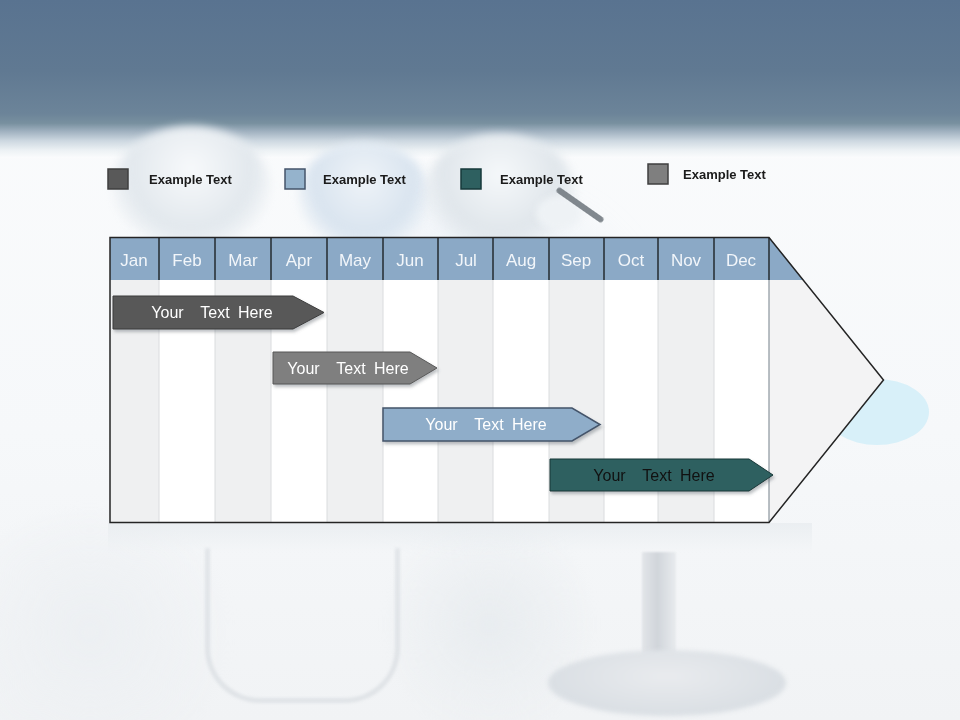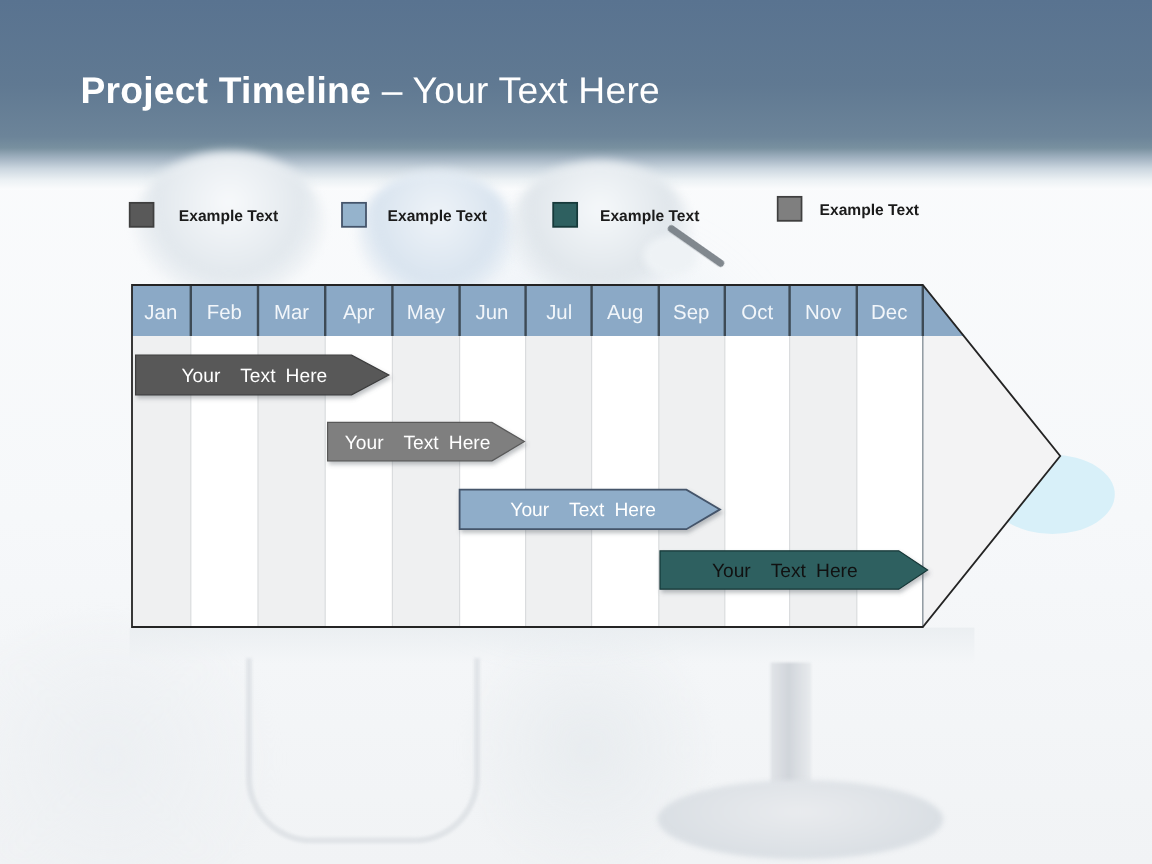--- a/index.html
+++ b/index.html
@@ -77,23 +77,20 @@
   <div class="bgel bg-head bg-head-right"></div>
   <div class="bgel bg-hand"></div>
   <div class="bgel bg-pen"></div>
   <div class="bgel bg-left-figure"></div>
   <div class="bgel bg-center-figure"></div>
   <div class="bgel bg-chair"></div>
   <div class="bgel bg-pedestal-stem"></div>
   <div class="bgel bg-pedestal-base"></div>
   <div class="bgel bg-table-edge"></div>
 
-  <div class="title">
-    <span class="t-bold">Project Timeline</span><span class="t-reg">– Your Text Here</span>
-  </div>
 
   <div class="legend-item li-1">
     <svg width="22" height="22">
         <rect x="1" y="1" width="20" height="20" stroke="#3f3f3f" stroke-width="1.5" fill="#595959"></rect>
       </svg>
     <span class="lg-label">Example Text</span>
   </div>
   <div class="legend-item li-2">
     <svg width="22" height="22">
         <rect x="1" y="1" width="20" height="20" stroke="#44546a" stroke-width="1.5" fill="#95b3cc"></rect>

